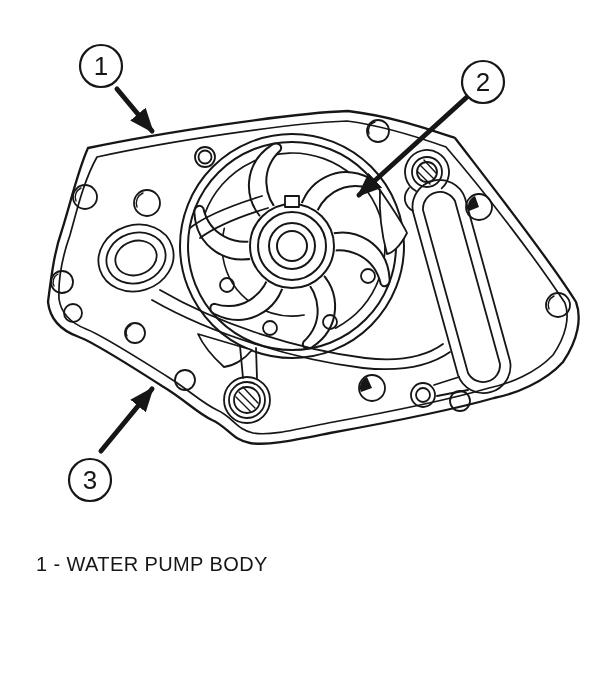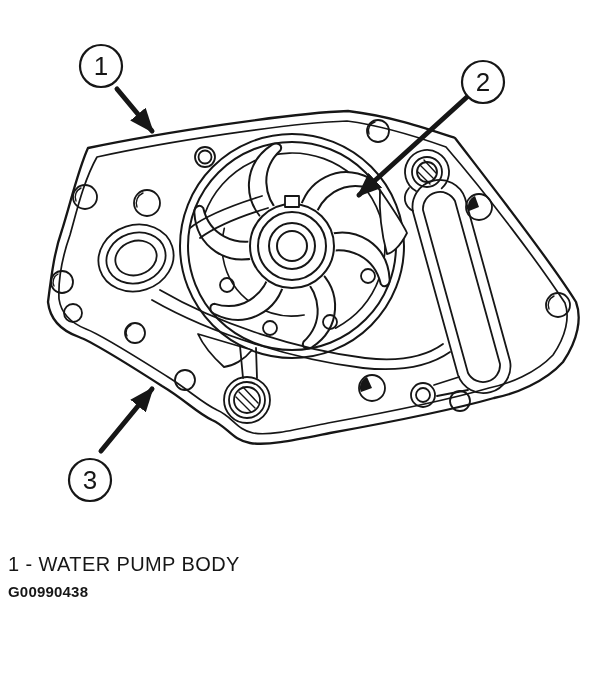--- a/index.html
+++ b/index.html
@@ -15,21 +15,21 @@
     overflow: hidden;
   }
   .diagram-svg { position: absolute; left: 0; top: 0; color: var(--ink); }
   .callout-num {
     font-family: "Liberation Sans", sans-serif;
     font-size: 26px;
     fill: var(--ink);
   }
   .legend {
     position: absolute;
-    left: 8px;
+    left: 36px;
     top: 551px;
     font-size: 20px;
     letter-spacing: 0.4px;
     color: var(--ink);
   }
   .legend-line { line-height: 27px; white-space: pre; }
   .figure-id {
     margin-top: 5px;
     font-size: 15px;
     font-weight: bold;
@@ -198,16 +198,15 @@
         <g>
           <circle cx="90" cy="480" r="21" fill="#ffffff"></circle>
           <text class="callout-num" x="90" y="489" text-anchor="middle" stroke="none">3</text>
         </g>
       </g>
     </g>
   </svg>
 
   <div class="legend">
     <div class="legend-line"><span>1</span><span> - </span><span>WATER PUMP BODY</span></div>
-    <div class="figure-id">G00990438</div>
   </div>
 
 </div>
 
 </body></html>

